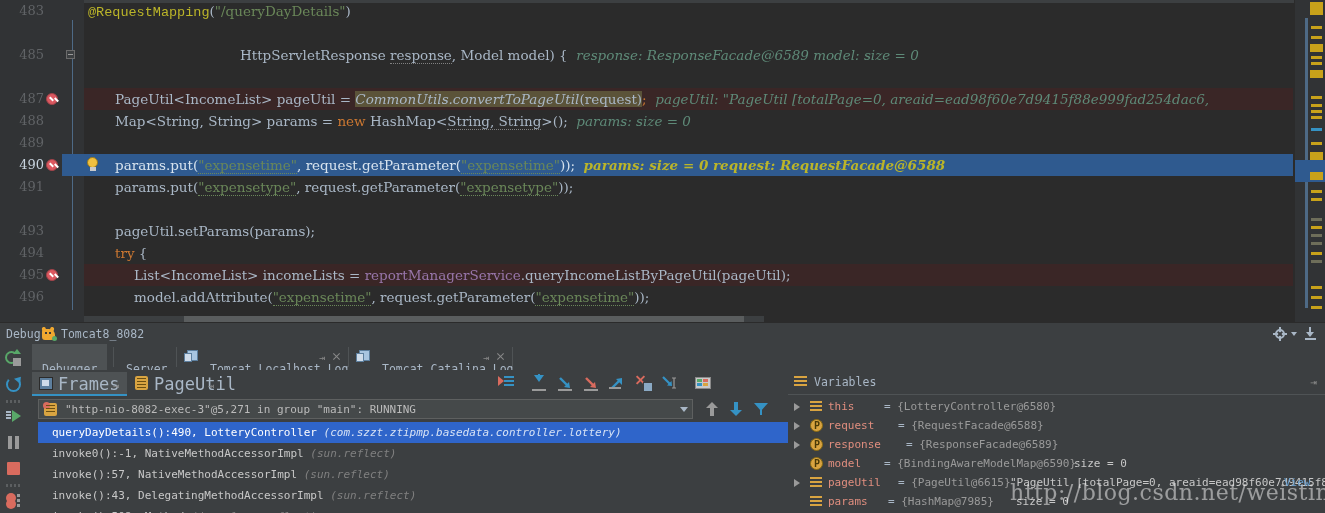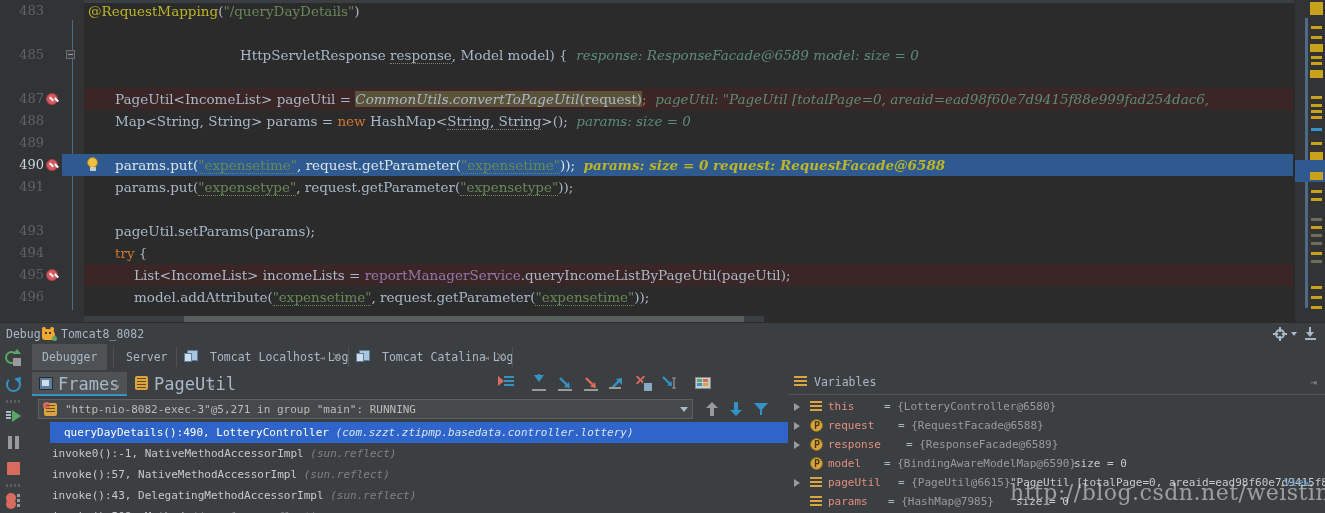--- a/index.html
+++ b/index.html
@@ -29,21 +29,21 @@
   .bulb .glass{position:absolute;left:1px;top:0;width:11px;height:11px;border-radius:50%;
       background:#f0c040;border:1px solid #9a7a1a;box-sizing:border-box;}
   .bulb .base{position:absolute;left:4px;top:10px;width:6px;height:4px;background:#c9c9c9;}
 
   
   .bg-bp{position:absolute;left:84px;width:1209px;height:22px;background:#3a2626;}
   .bg-exec{position:absolute;left:62px;width:1231px;height:22px;background:#2f5a8f;}
   .exec-lnum{color:#c7d3de;}
 
   
-  .kw{color:#cc7832;}  .str{color:#6a8759;} .anno{color:#bbb529;}
+  .kw{color:#cc7832;}  .str{color:#6a8759;} .anno{color:#bbb529;font-family:Liberation Mono, monospace;}
   .meth{color:#ffc66d;} .fld{color:#9876aa;} .cls{color:#a9b7c6;}
   .hint{color:#5e8a78;font-style:italic;font-family:"DejaVu Serif","Liberation Serif",serif;}
   .hint-sel{color:#bbb529;font-style:italic;font-weight:bold;}
   .ident{color:#a9b7c6;}
   .wavy{border-bottom:1px dotted #6a8759;}
   .wavy-g{border-bottom:1px dotted #808080;}
   .hl-call{background:#5b5339;color:#a9b7c6;font-style:italic;}
   .hl-call-p{background:#5b5339;color:#a9b7c6;font-style:normal;}
   .on-exec{color:#d7e3ee;}
   .fold-marker{position:absolute;left:66px;top:6px;width:9px;height:9px;
@@ -122,21 +122,21 @@
   .ic-bps .c1{position:absolute;left:1px;top:1px;width:10px;height:10px;border-radius:50%;background:#d96b5e;}
   .ic-bps .c2{position:absolute;left:1px;top:7px;width:10px;height:10px;border-radius:50%;background:#d96b5e;}
   .ic-bps .d{position:absolute;left:12px;top:2px;width:3px;height:3px;background:#9a9a9a;
      box-shadow:0 5px 0 0 #9a9a9a,0 10px 0 0 #9a9a9a;}
 
   .dots-sep{position:absolute;left:6px;width:16px;height:3px;
      background:repeating-linear-gradient(to right,#5c5f61 0 2px,transparent 2px 4px);}
 
   
   .tabrow{position:absolute;left:28px;top:22px;width:1297px;height:26px;background:#3c3f41;}
-  .tab{position:absolute;top:0;height:26px;line-height:26px;padding:0 10px;color:#a9b7c6;font-size:11.5px;
+  .tab{position:absolute;top:0;height:26px;line-height:26px;padding:12px 10px;color:#a9b7c6;font-size:11.5px;
       box-sizing:border-box;white-space:nowrap;}
   .tab.sel{background:#4e5254;border-bottom:2px solid #4e5254;}
   .tab-div{position:absolute;top:3px;width:1px;height:20px;background:#4f5355;}
   .logico{position:absolute;top:6px;width:14px;height:13px;}
   .logico .b{position:absolute;left:3px;top:0;width:11px;height:11px;background:#a8c5e0;
      border:1px solid #5d7f9e;box-sizing:border-box;}
   .logico .f{position:absolute;left:0;top:3px;width:8px;height:9px;background:#cfdcea;
      border:1px solid #5d7f9e;box-sizing:border-box;}
   .pinic{position:absolute;top:9px;width:9px;height:9px;color:#8a8a8a;font-size:10px;line-height:9px;}
   .closeic{position:absolute;top:8px;width:9px;height:9px;}
@@ -193,21 +193,21 @@
   .fdn .s{position:absolute;left:4px;top:0px;width:4px;height:10px;background:#3592c4;}
   .fdn .h{position:absolute;left:0px;top:8px;width:0;height:0;border-left:6px solid transparent;
      border-right:6px solid transparent;border-top:6px solid #3592c4;}
   .funnel{position:absolute;top:6px;width:14px;height:14px;}
   .funnel .t{position:absolute;left:0;top:1px;width:0;height:0;border-left:7px solid transparent;
      border-right:7px solid transparent;border-top:8px solid #3592c4;}
   .funnel .st{position:absolute;left:6px;top:8px;width:2px;height:5px;background:#3592c4;}
 
   .framelist{position:absolute;left:10px;top:26px;width:750px;height:91px;background:#3c3f41;overflow:hidden;}
   .frow{position:absolute;left:0;width:750px;height:21px;line-height:21px;font-size:11px;white-space:nowrap;}
-  .frow.sel{background:#2f65ca;margin-left:12px;}
+  .frow.sel{background:#2f65ca;}
   .frow .m{position-relative;color:#c8c8c8;padding-left:14px;}
   .frow.sel .m{color:#ffffff;}
   .frow .pkg{color:#808080;font-style:italic;}
   .frow.sel .pkg{color:#d6e2f5;font-style:italic;}
 
   
   .varpane{position:absolute;left:788px;top:48px;width:537px;height:143px;background:#3c3f41;}
   .varhdr{position:absolute;left:0;top:0;width:537px;height:24px;background:#3c3f41;}
   .varhdr .lbl{position:absolute;left:26px;top:5px;color:#a9b7c6;font-size:11.5px;}
   .varico{position:absolute;left:6px;top:6px;width:13px;height:12px;}

